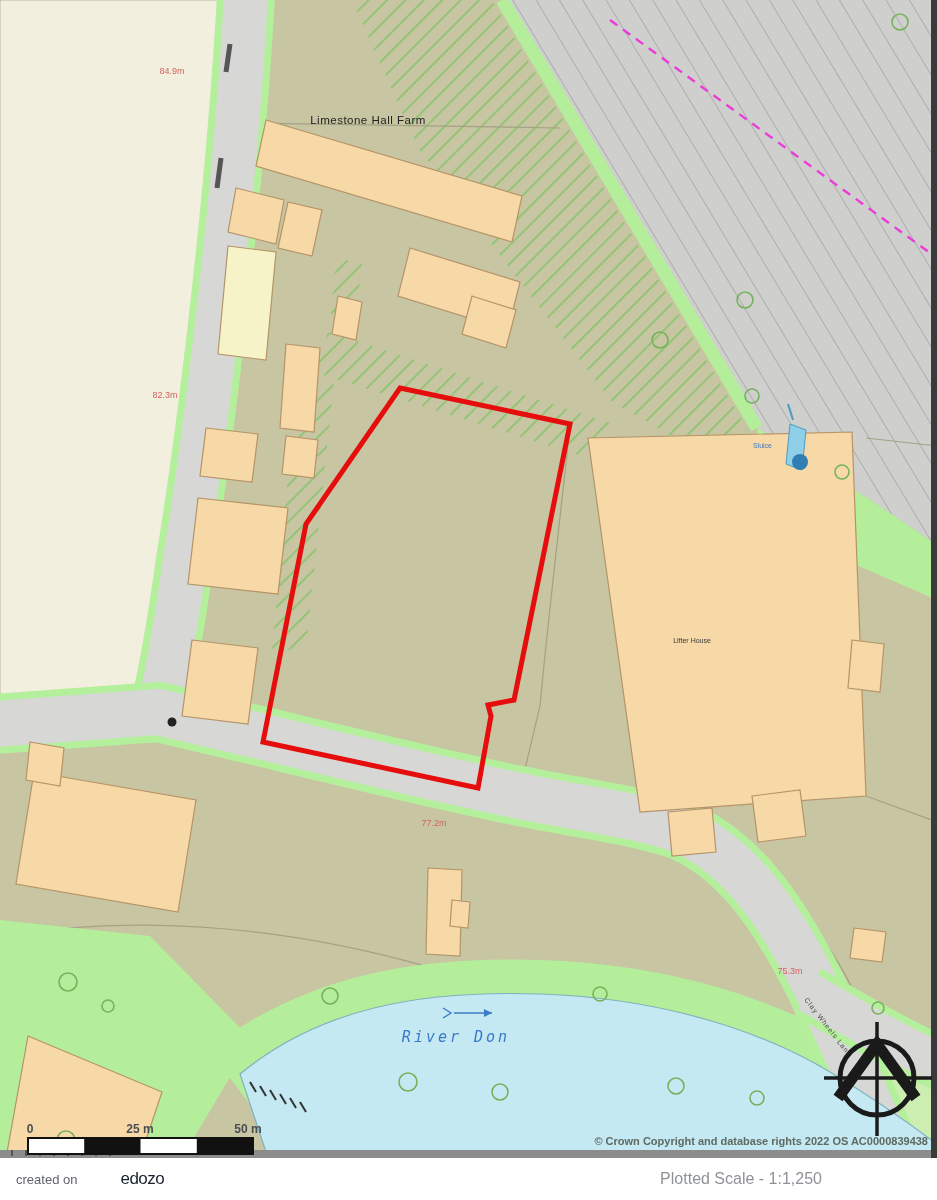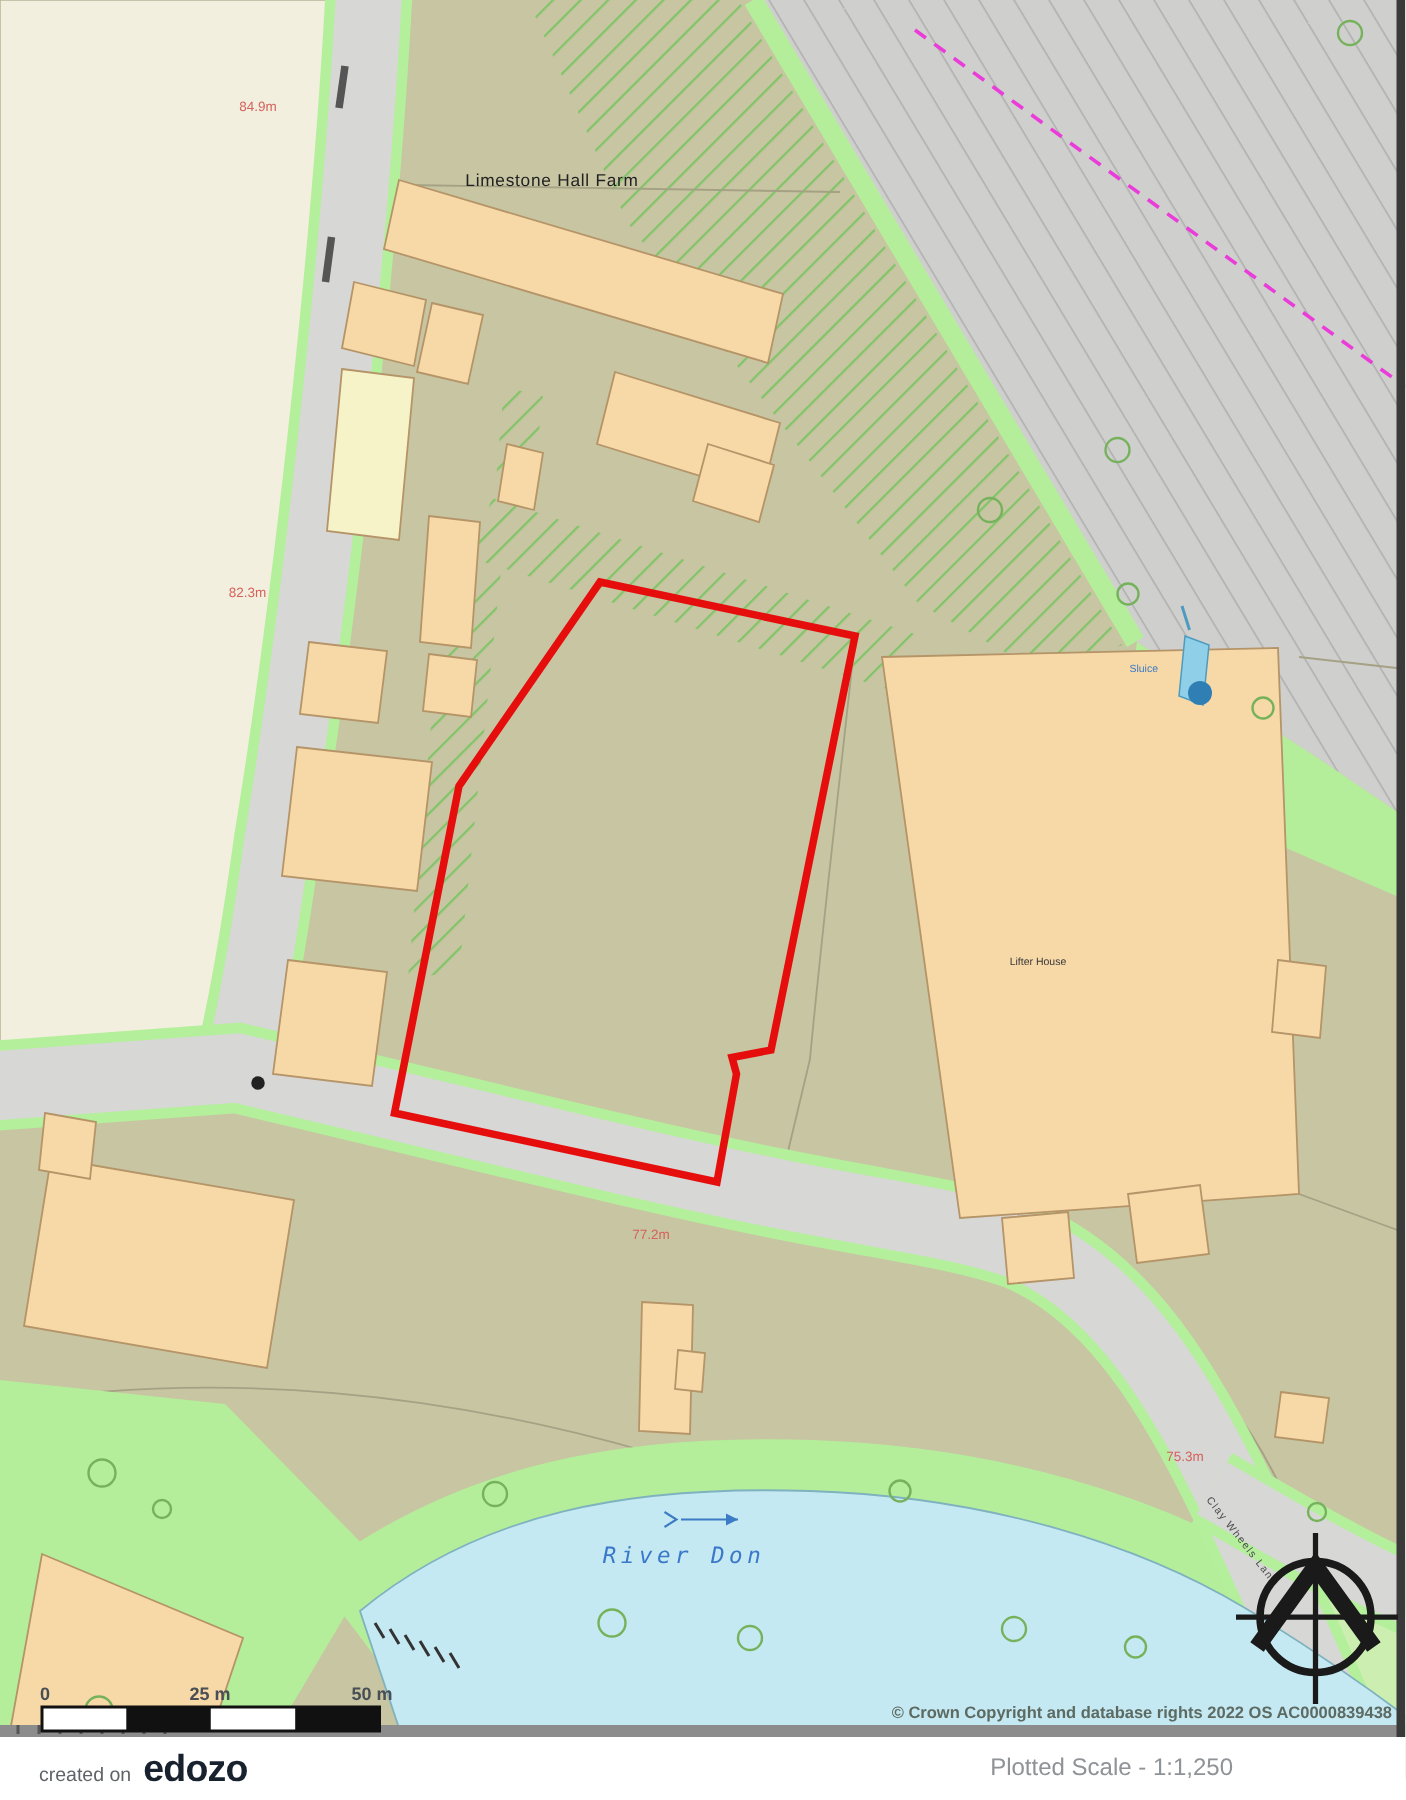--- a/index.html
+++ b/index.html
@@ -2,24 +2,24 @@
 <html><head>
 <meta charset="utf-8">
 <style>
   html,body{margin:0;padding:0;background:#ffffff;}
   .page{width:937px;height:1200px;position:relative;background:#fff;
         font-family:"Liberation Sans", sans-serif;overflow:hidden;}
   .map-wrap{position:relative;width:937px;height:1158px;}
   .map-wrap svg{display:block;}
   .footer{width:836px;height:42px;display:flex;align-items:center;
           justify-content:space-between;background:#fff;box-sizing:border-box;
-          padding:0 14px 0 26px;}
+          padding:0 14px 0 16px;}
   .footer .left{display:flex;align-items:baseline;gap:8px;}
   .created-on{font-size:13px;color:#5f6368;}
-  .brand-logo{font-size:25px;font-weight:bold;color:#18222e;letter-spacing:-0.5px;}
+  .brand-logo{font-size:17px;font-weight:normal;color:#18222e;letter-spacing:-0.5px;margin-left:35px;}
   .plotted-scale{font-size:16px;color:#8f9296;}
   text{font-family:"Liberation Sans", sans-serif;}
   .river-name{font-family:"DejaVu Sans Mono", monospace;font-style:italic;}
 </style>
 </head>
 <body>
 
 <div class="page">
   <div class="map-wrap">
     <svg viewBox="0 0 937 1158" width="937" height="1158">

